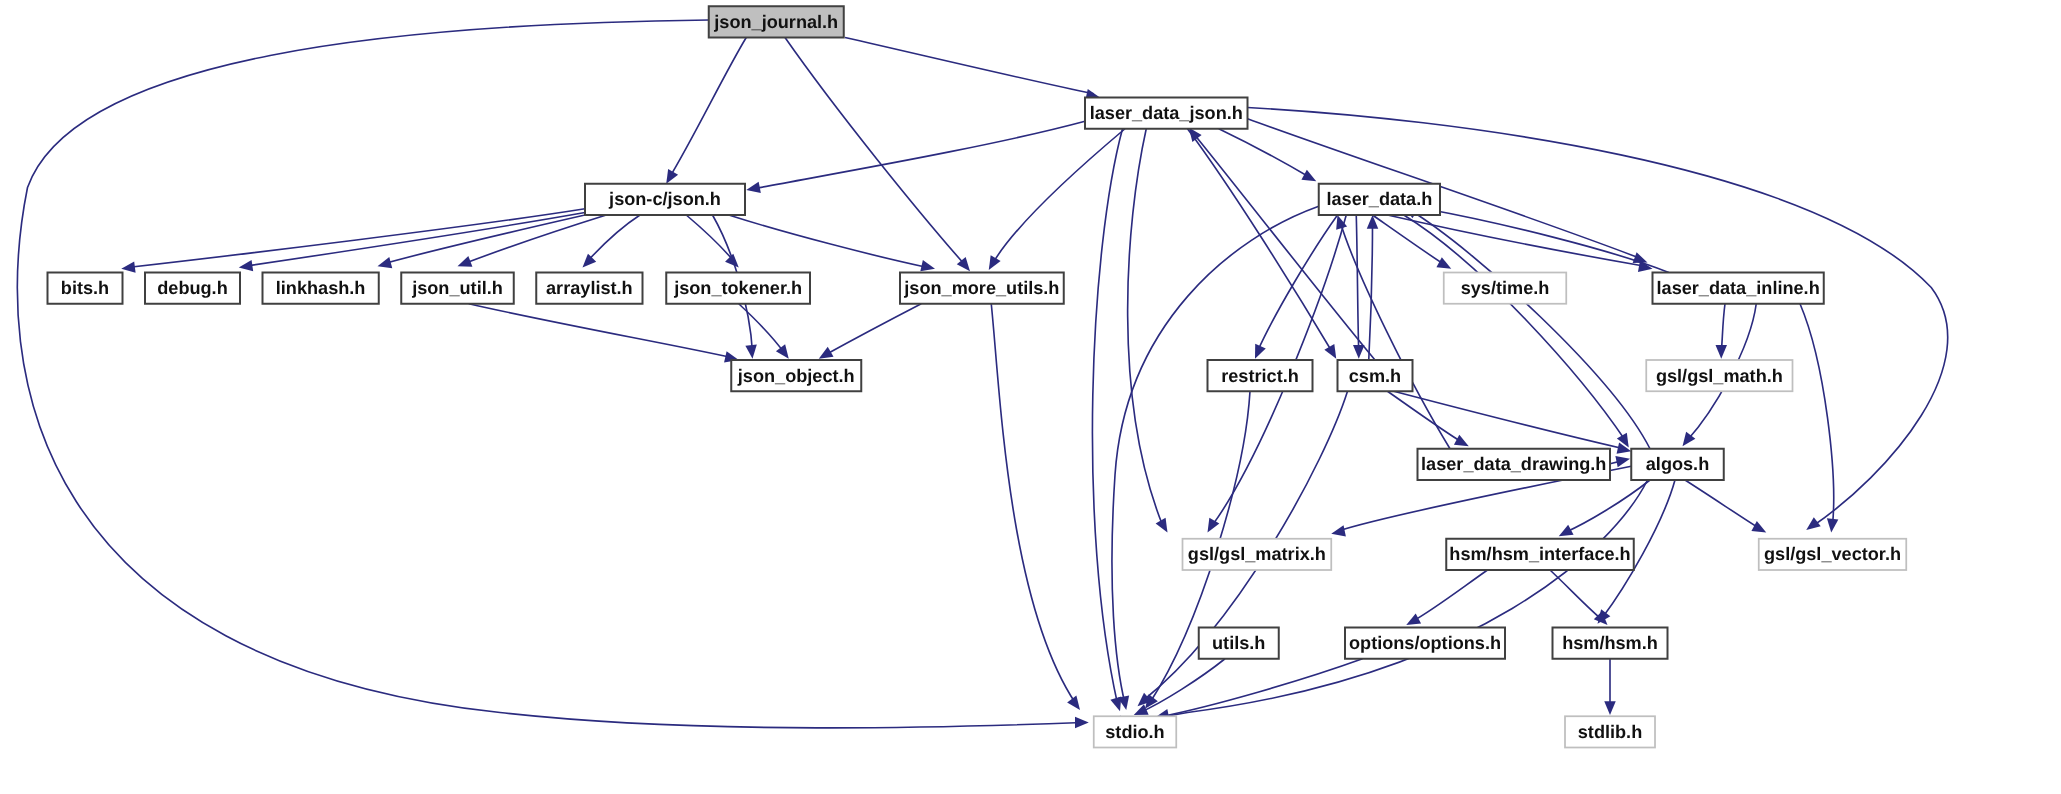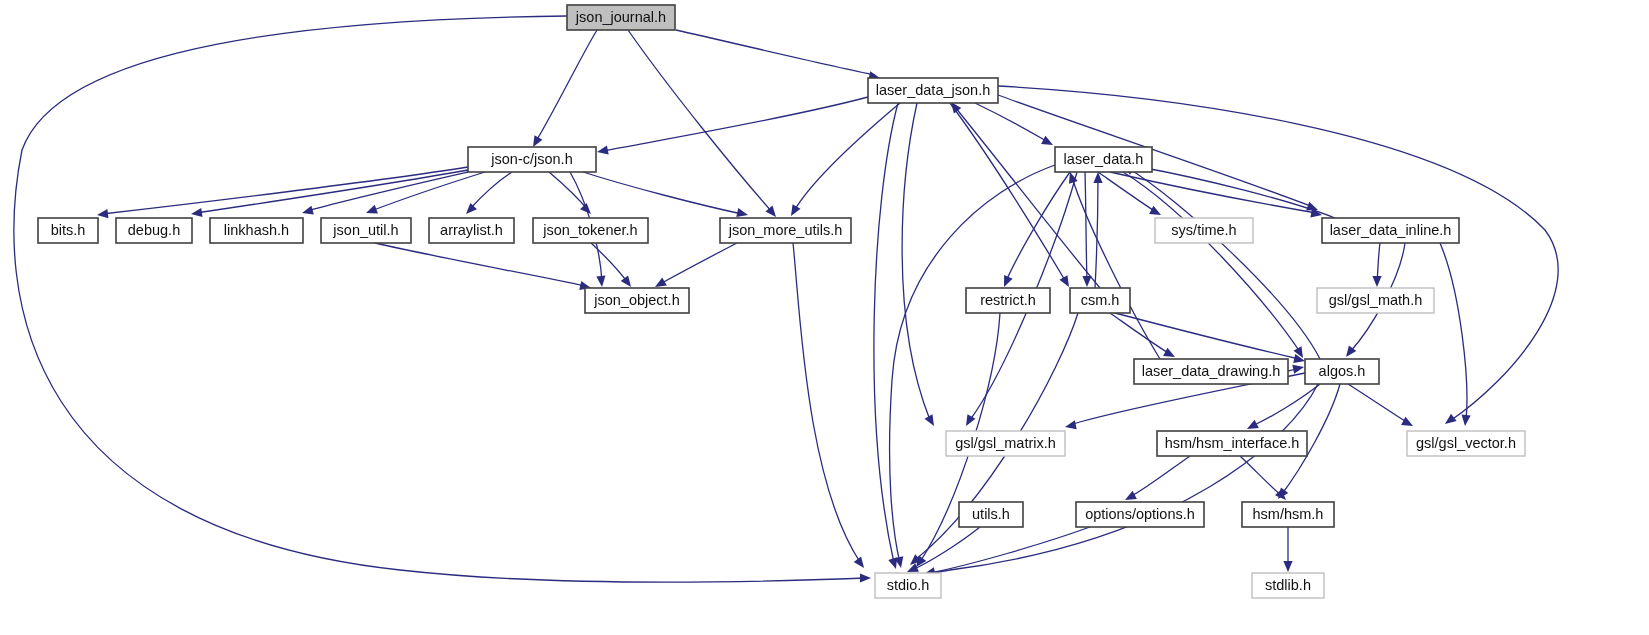--- a/index.html
+++ b/index.html
@@ -6,20 +6,21 @@
     margin: 0;
     padding: 0;
     background: #ffffff;
   }
   #graph-root {
     position: relative;
     width: 1415px;
     height: 635px;
     background: #ffffff;
     font-family: "Liberation Sans", sans-serif;
+    font-weight: bold;
   }
   svg.graph-canvas {
     position: absolute;
     top: 0;
     left: 0;
     width: 1649px;
     height: 635px;
     display: block;
   }
   .node-box {

